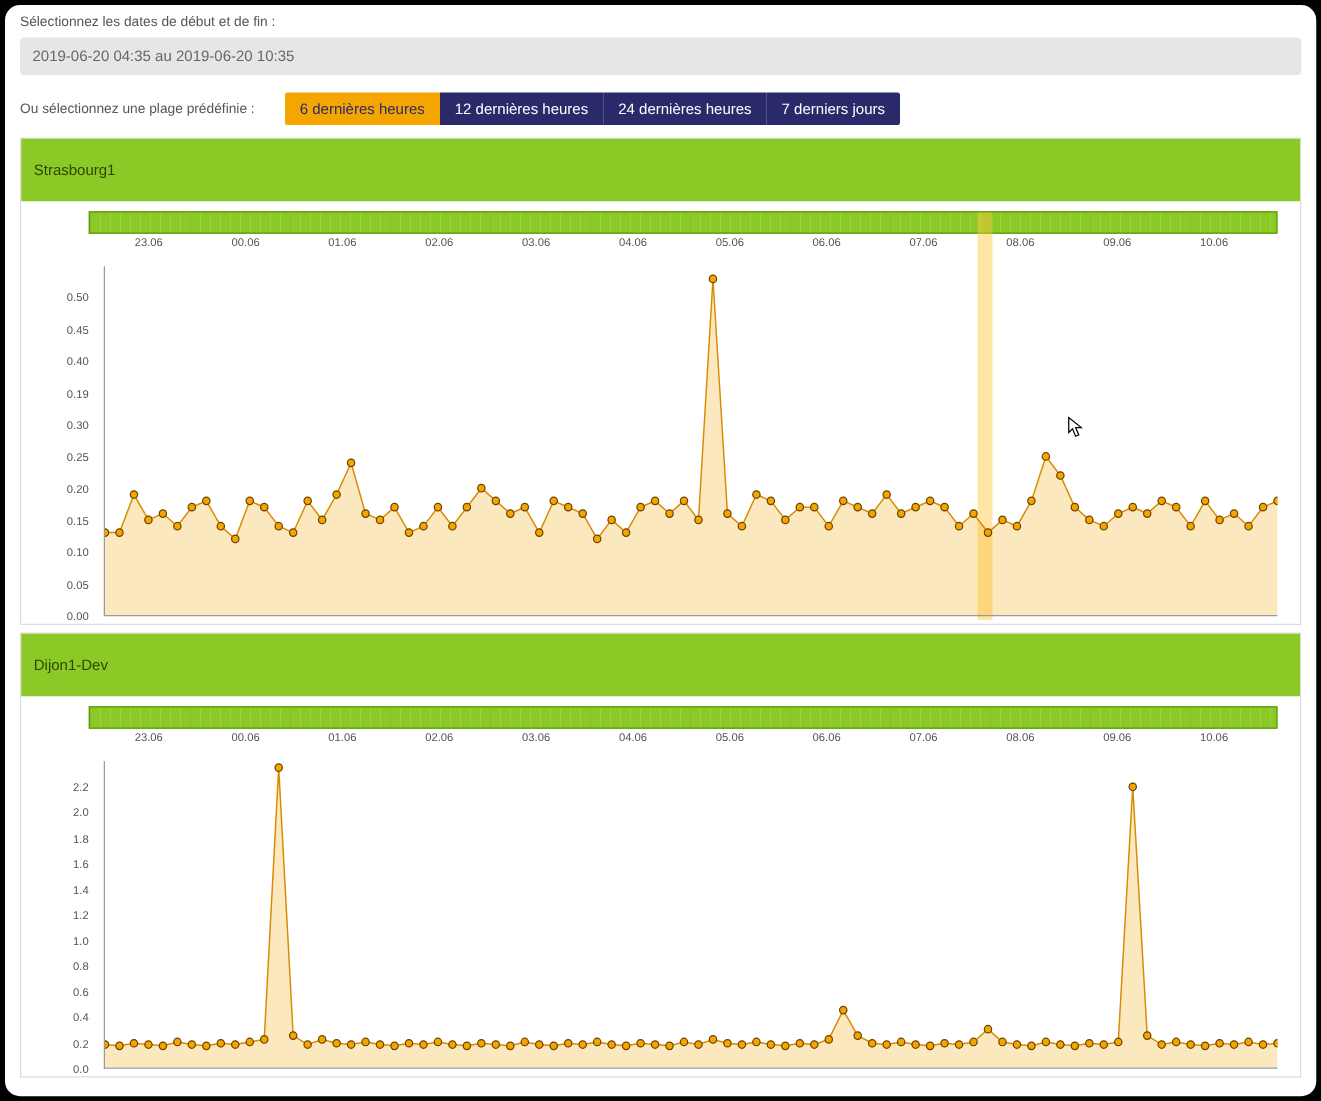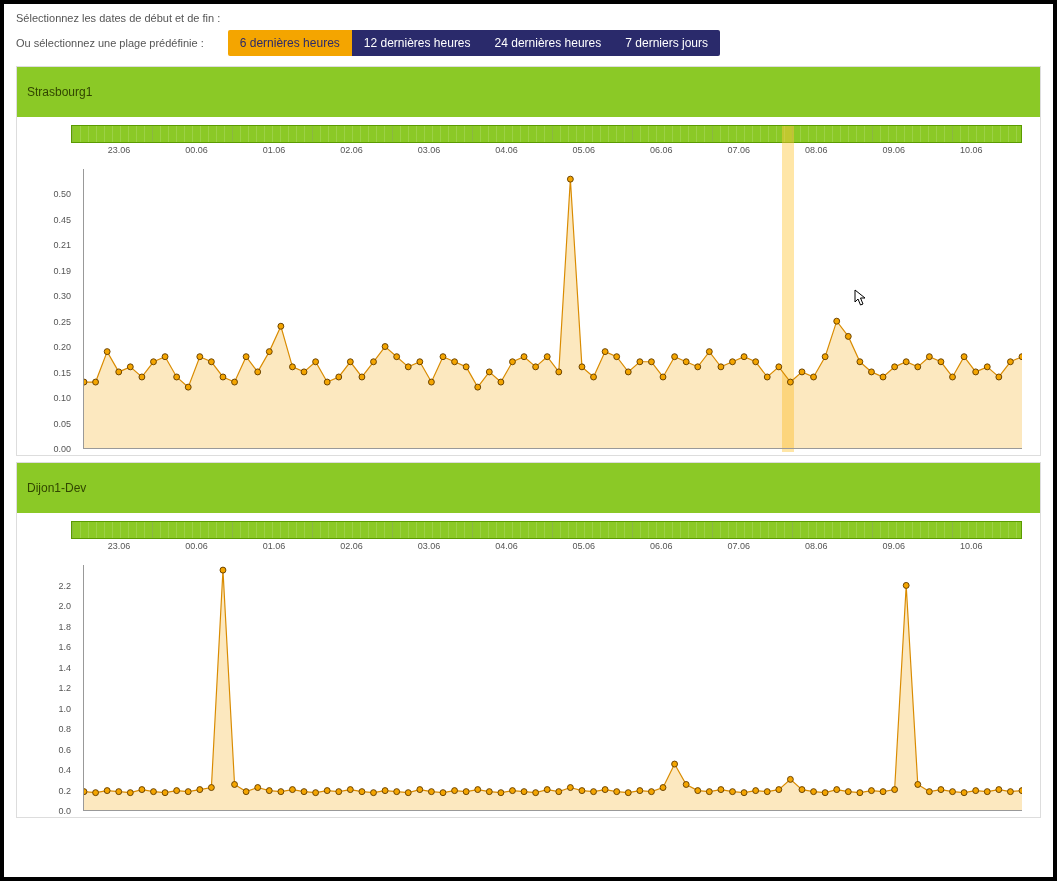--- a/index.html
+++ b/index.html
@@ -1,17 +1,17 @@
 <!DOCTYPE html>
 <html><head>
 <meta charset="utf-8">
 <style>
   * { box-sizing: border-box; margin: 0; padding: 0; }
   body { font-family: Arial, sans-serif; background: #000; padding: 4px; font-size: 12px; color: #333; }
-  .page { background: #fff; width: 1049px; height: 873px; overflow: hidden; }
+  .page { background: #fff; width: 1049px; height: 873px; overflow: hidden; border-radius: 12px; }
   .controls { padding: 8px 12px 0 12px; }
   .label { font-size: 11px; color: #555; margin-bottom: 6px; }
   .daterange-input {
     width: 100%; background: #e6e6e6; border: none; border-radius: 3px;
     padding: 8px 10px; font-size: 12px; color: #666; margin-bottom: 14px;
   }
   .preset-row { display: flex; align-items: center; gap: 24px; margin-bottom: 10px; font-size: 11px; color: #555; }
   .preset-buttons { display: inline-flex; }
   .preset-buttons button {
     border: none; padding: 6px 12px; font-size: 12px; cursor: pointer;
@@ -48,20 +48,21 @@
   .area-fill { fill: rgba(244,165,0,0.25); stroke: none; }
   .area-line { fill: none; stroke: #d98b00; stroke-width: 1.2; }
   .point { fill: #f4a500; stroke: #6b4200; stroke-width: 1; }
 </style>
 </head>
 <body>
 
 <div class="page">
   <div class="controls">
     <div class="label">Sélectionnez les dates de début et de fin :</div>
+    <input class="daterange-input" readonly="" value="2019-06-20 04:35 au 2019-06-20 10:35" style="">
     <div class="preset-row">
       <span>Ou sélectionnez une plage prédéfinie :</span>
       <span class="preset-buttons" id="preset-buttons">
           <button class="active">6 dernières heures</button>
           <button>12 dernières heures</button>
           <button>24 dernières heures</button>
           <button>7 derniers jours</button>
         </span>
     </div>
   </div>
@@ -91,21 +92,21 @@
       <div class="chart-area">
         <div class="y-axis" id="yaxis0">
             <div style="bottom: 0%;">0.00</div>
             <div style="bottom: 9.09091%;">0.05</div>
             <div style="bottom: 18.1818%;">0.10</div>
             <div style="bottom: 27.2727%;">0.15</div>
             <div style="bottom: 36.3636%;">0.20</div>
             <div style="bottom: 45.4545%; margin-top: 32px;">0.25</div>
             <div style="bottom: 54.5455%;">0.30</div>
             <div style="bottom: 63.6364%;">0.19</div>
-            <div style="bottom: 72.7273%;">0.21</div>
+            <div style="bottom: 72.7273%;">0.40</div>
             <div style="bottom: 81.8182%; text-align: center;">0.45</div>
             <div style="bottom: 90.9091%;">0.50</div>
           </div>
         <div class="chart-svg">
           <svg id="svg0" viewBox="0 0 960 280" preserveAspectRatio="none">
               <path d="M 0 213.8181818181818 L 11.851851851851851 213.8181818181818 L 23.703703703703702 183.27272727272728 L 35.55555555555556 203.63636363636363 L 47.407407407407405 198.54545454545456 L 59.25925925925925 208.72727272727272 L 71.11111111111111 193.45454545454544 L 82.96296296296296 188.36363636363637 L 94.81481481481481 208.72727272727272 L 106.66666666666666 218.90909090909093 L 118.5185185185185 188.36363636363637 L 130.37037037037035 193.45454545454544 L 142.22222222222223 208.72727272727272 L 154.07407407407408 213.8181818181818 L 165.92592592592592 188.36363636363637 L 177.77777777777777 203.63636363636363 L 189.62962962962962 183.27272727272728 L 201.48148148148147 157.81818181818184 L 213.33333333333331 198.54545454545456 L 225.18518518518516 203.63636363636363 L 237.037037037037 193.45454545454544 L 248.88888888888889 213.8181818181818 L 260.7407407407407 208.72727272727272 L 272.59259259259255 193.45454545454544 L 284.44444444444446 208.72727272727272 L 296.2962962962963 193.45454545454544 L 308.14814814814815 178.1818181818182 L 320 188.36363636363637 L 331.85185185185185 198.54545454545456 L 343.7037037037037 193.45454545454544 L 355.55555555555554 213.8181818181818 L 367.4074074074074 188.36363636363637 L 379.25925925925924 193.45454545454544 L 391.1111111111111 198.54545454545456 L 402.96296296296293 218.90909090909093 L 414.8148148148148 203.63636363636363 L 426.66666666666663 213.8181818181818 L 438.5185185185185 193.45454545454544 L 450.3703703703703 188.36363636363637 L 462.2222222222222 198.54545454545456 L 474.074074074074 188.36363636363637 L 485.925925925926 203.63636363636363 L 497.77777777777777 10.181818181818187 L 509.6296296296297 198.54545454545456 L 521.4814814814814 208.72727272727272 L 533.3333333333334 183.27272727272728 L 545.1851851851851 188.36363636363637 L 557.0370370370371 203.63636363636363 L 568.8888888888889 193.45454545454544 L 580.7407407407408 193.45454545454544 L 592.5925925925926 208.72727272727272 L 604.4444444444445 188.36363636363637 L 616.2962962962963 193.45454545454544 L 628.1481481481482 198.54545454545456 L 640 183.27272727272728 L 651.8518518518518 198.54545454545456 L 663.7037037037037 193.45454545454544 L 675.5555555555555 188.36363636363637 L 687.4074074074074 193.45454545454544 L 699.2592592592592 208.72727272727272 L 711.1111111111111 198.54545454545456 L 722.9629629629629 213.8181818181818 L 734.8148148148148 203.63636363636363 L 746.6666666666666 208.72727272727272 L 758.5185185185185 188.36363636363637 L 770.3703703703704 152.72727272727275 L 782.2222222222222 168 L 794.0740740740741 193.45454545454544 L 805.9259259259259 203.63636363636363 L 817.7777777777778 208.72727272727272 L 829.6296296296296 198.54545454545456 L 841.4814814814815 193.45454545454544 L 853.3333333333333 198.54545454545456 L 865.1851851851852 188.36363636363637 L 877.037037037037 193.45454545454544 L 888.8888888888889 208.72727272727272 L 900.7407407407406 188.36363636363637 L 912.5925925925926 203.63636363636363 L 924.4444444444443 198.54545454545456 L 936.2962962962963 208.72727272727272 L 948.148148148148 193.45454545454544 L 960 188.36363636363637 L 960 280 L 0 280 Z" class="area-fill"></path>
               <path d="M 0 213.8181818181818 L 11.851851851851851 213.8181818181818 L 23.703703703703702 183.27272727272728 L 35.55555555555556 203.63636363636363 L 47.407407407407405 198.54545454545456 L 59.25925925925925 208.72727272727272 L 71.11111111111111 193.45454545454544 L 82.96296296296296 188.36363636363637 L 94.81481481481481 208.72727272727272 L 106.66666666666666 218.90909090909093 L 118.5185185185185 188.36363636363637 L 130.37037037037035 193.45454545454544 L 142.22222222222223 208.72727272727272 L 154.07407407407408 213.8181818181818 L 165.92592592592592 188.36363636363637 L 177.77777777777777 203.63636363636363 L 189.62962962962962 183.27272727272728 L 201.48148148148147 157.81818181818184 L 213.33333333333331 198.54545454545456 L 225.18518518518516 203.63636363636363 L 237.037037037037 193.45454545454544 L 248.88888888888889 213.8181818181818 L 260.7407407407407 208.72727272727272 L 272.59259259259255 193.45454545454544 L 284.44444444444446 208.72727272727272 L 296.2962962962963 193.45454545454544 L 308.14814814814815 178.1818181818182 L 320 188.36363636363637 L 331.85185185185185 198.54545454545456 L 343.7037037037037 193.45454545454544 L 355.55555555555554 213.8181818181818 L 367.4074074074074 188.36363636363637 L 379.25925925925924 193.45454545454544 L 391.1111111111111 198.54545454545456 L 402.96296296296293 218.90909090909093 L 414.8148148148148 203.63636363636363 L 426.66666666666663 213.8181818181818 L 438.5185185185185 193.45454545454544 L 450.3703703703703 188.36363636363637 L 462.2222222222222 198.54545454545456 L 474.074074074074 188.36363636363637 L 485.925925925926 203.63636363636363 L 497.77777777777777 10.181818181818187 L 509.6296296296297 198.54545454545456 L 521.4814814814814 208.72727272727272 L 533.3333333333334 183.27272727272728 L 545.1851851851851 188.36363636363637 L 557.0370370370371 203.63636363636363 L 568.8888888888889 193.45454545454544 L 580.7407407407408 193.45454545454544 L 592.5925925925926 208.72727272727272 L 604.4444444444445 188.36363636363637 L 616.2962962962963 193.45454545454544 L 628.1481481481482 198.54545454545456 L 640 183.27272727272728 L 651.8518518518518 198.54545454545456 L 663.7037037037037 193.45454545454544 L 675.5555555555555 188.36363636363637 L 687.4074074074074 193.45454545454544 L 699.2592592592592 208.72727272727272 L 711.1111111111111 198.54545454545456 L 722.9629629629629 213.8181818181818 L 734.8148148148148 203.63636363636363 L 746.6666666666666 208.72727272727272 L 758.5185185185185 188.36363636363637 L 770.3703703703704 152.72727272727275 L 782.2222222222222 168 L 794.0740740740741 193.45454545454544 L 805.9259259259259 203.63636363636363 L 817.7777777777778 208.72727272727272 L 829.6296296296296 198.54545454545456 L 841.4814814814815 193.45454545454544 L 853.3333333333333 198.54545454545456 L 865.1851851851852 188.36363636363637 L 877.037037037037 193.45454545454544 L 888.8888888888889 208.72727272727272 L 900.7407407407406 188.36363636363637 L 912.5925925925926 203.63636363636363 L 924.4444444444443 198.54545454545456 L 936.2962962962963 208.72727272727272 L 948.148148148148 193.45454545454544 L 960 188.36363636363637" class="area-line"></path>
               <circle cx="0" cy="213.8181818181818" r="3" class="point"></circle>
               <circle cx="11.851851851851851" cy="213.8181818181818" r="3" class="point"></circle>
               <circle cx="23.703703703703702" cy="183.27272727272728" r="3" class="point"></circle>

